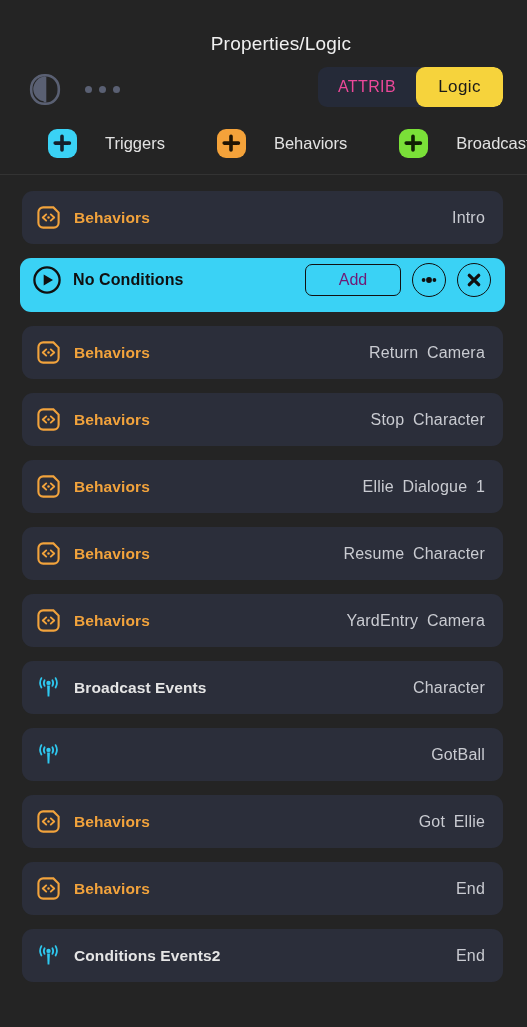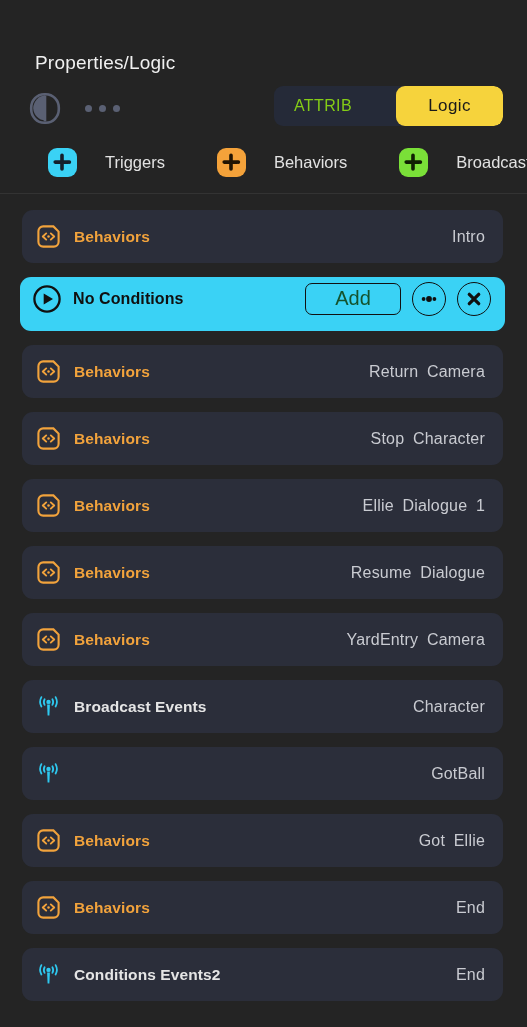--- a/index.html
+++ b/index.html
@@ -10,24 +10,25 @@
     width: 527px;
     height: 1027px;
     background: #242424;
     font-family: "Liberation Sans", sans-serif;
     overflow: hidden;
     -webkit-font-smoothing: antialiased;
   }
 
   
   .panel-title {
+    text-align: center;
     color: #f0f0f0;
     font-size: 19px;
     letter-spacing: 0.2px;
-    padding-top: 52px;
+    padding-top: 33px;
     line-height: 22px;
     margin-left: 35px;
   }
 
   .toolbar {
     position: relative;
     height: 46px;
     margin-top: 12px;
   }
 
@@ -69,30 +70,29 @@
   }
   .seg {
     height: 40px;
     display: flex;
     align-items: center;
     justify-content: center;
     font-size: 16px;
     letter-spacing: 0.4px;
   }
   .seg-attrib {
-    color: #84cc16;
+    color: #ec4899;
     width: 98px;
   }
   .seg-logic {
     color: #1a1a1a;
     background: #f6d33c;
-    width: 107px;
+    width: 87px;
     border-radius: 9px;
     font-size: 17px;
-    margin-left: 24px;
   }
 
   
   .tabs {
     display: flex;
     align-items: center;
     height: 44px;
     margin-top: 8px;
     padding-left: 48px;
     box-sizing: border-box;
@@ -174,22 +174,22 @@
     font-weight: bold;
   }
   .row.selected .row-icon { width: 30px; height: 30px; margin-right: 11px; }
 
   .add-button {
     margin-left: auto;
     width: 94px;
     height: 30px;
     border: 1.6px solid #111;
     border-radius: 7px;
-    color: #14532d;
-    font-size: 20px;
+    color: #701a75;
+    font-size: 16px;
     display: flex;
     align-items: center;
     justify-content: center;
     background: transparent;
     font-family: "Liberation Sans", sans-serif;
   }
   .circle-button {
     width: 32px;
     height: 32px;
     border-radius: 50%;
@@ -343,21 +343,21 @@
 
     <div class="row">
       <span class="row-icon">
         <svg width="27" height="27" viewBox="0 0 27 27">
           <path d="M3.4 8.2 a4.8 4.8 0 0 1 4.8 -4.8 L18.4 3.4 L23.6 8.6 L23.6 18.8 a4.8 4.8 0 0 1 -4.8 4.8 L8.2 23.6 a4.8 4.8 0 0 1 -4.8 -4.8 Z" fill="none" stroke="#f2a33c" stroke-width="2.1"></path>
           <path d="M11.2 10.4 L7.8 13.5 L11.2 16.6 M15.8 10.4 L19.2 13.5 L15.8 16.6" fill="none" stroke="#f2a33c" stroke-width="1.9" stroke-linecap="round" stroke-linejoin="round"></path>
           <circle cx="13.5" cy="13.5" r="1.25" fill="#f2a33c"></circle>
         </svg>
       </span>
       <span class="row-label behaviors">Behaviors</span>
-      <span class="row-value">Resume Dialogue</span>
+      <span class="row-value">Resume Character</span>
     </div>
 
     <div class="row">
       <span class="row-icon">
         <svg width="27" height="27" viewBox="0 0 27 27">
           <path d="M3.4 8.2 a4.8 4.8 0 0 1 4.8 -4.8 L18.4 3.4 L23.6 8.6 L23.6 18.8 a4.8 4.8 0 0 1 -4.8 4.8 L8.2 23.6 a4.8 4.8 0 0 1 -4.8 -4.8 Z" fill="none" stroke="#f2a33c" stroke-width="2.1"></path>
           <path d="M11.2 10.4 L7.8 13.5 L11.2 16.6 M15.8 10.4 L19.2 13.5 L15.8 16.6" fill="none" stroke="#f2a33c" stroke-width="1.9" stroke-linecap="round" stroke-linejoin="round"></path>
           <circle cx="13.5" cy="13.5" r="1.25" fill="#f2a33c"></circle>
         </svg>
       </span>

